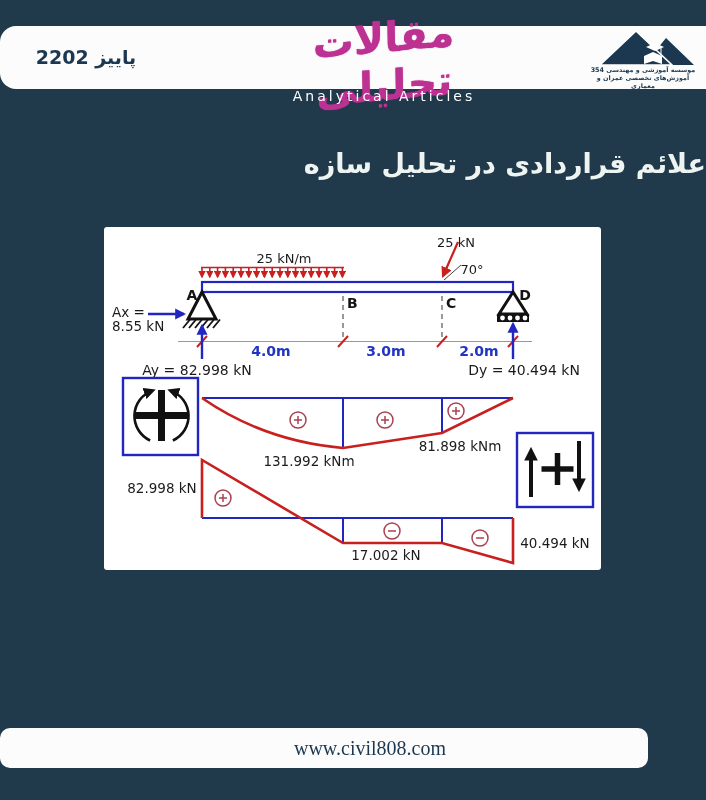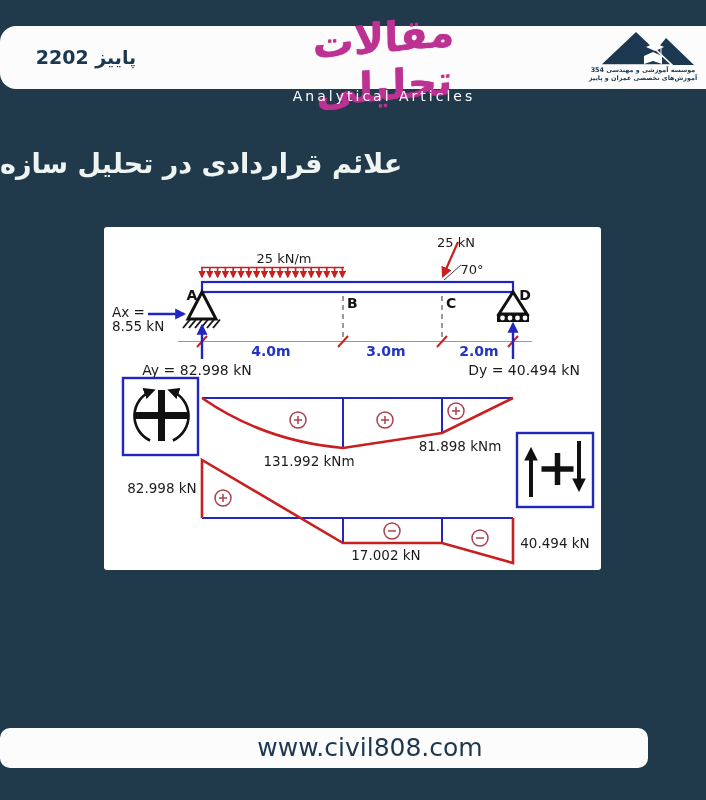--- a/index.html
+++ b/index.html
@@ -16,30 +16,30 @@
   .brand-title{position:absolute;left:0;top:8px;width:100%;direction:rtl;color:#bc3191;
                font-size:41px;font-weight:bold;transform:rotate(-5deg) skewX(-4deg);
                text-shadow:0 0 1px #bc3191;}
   .brand-sub{position:absolute;left:0;top:82px;width:100%;color:#fff;font-size:14px;
              letter-spacing:3px;white-space:nowrap;}
   .org-logo{left:598px;top:29px;}
   .org-text{left:584px;top:66px;width:118px;direction:rtl;text-align:center;color:#1c3850;
             font-size:6.4px;line-height:8px;font-weight:bold;}
 
   
-  .page-title{left:0;top:148px;width:706px;text-align:left;direction:rtl;
+  .page-title{left:0;top:148px;width:706px;text-align:right;direction:rtl;
               color:#edf4f1;font-size:27px;font-weight:bold;}
 
   
   .panel{left:104px;top:227px;width:497px;height:343px;background:#ffffff;border-radius:3px;}
 
   
   .footer-bar{left:0;top:728px;width:648px;height:40px;background:#fcfcfc;border-radius:10px;}
   .footer-url{left:0;top:728px;width:648px;height:40px;line-height:40px;text-align:center;
-              padding-left:92px;box-sizing:border-box;color:#1c3850;font-size:25px;}
+              padding-left:92px;box-sizing:border-box;color:#1c3850;font-size:20px;font-family:Liberation Serif, serif;}
 
   svg text{font-family:"DejaVu Sans","Liberation Sans",sans-serif;}
 </style>
 </head>
 <body>
 
 <div class="page">
 
   <div class="abs header-bar"></div>
   <div class="abs season">پاییز 2202</div>
@@ -52,21 +52,21 @@
   <svg class="abs org-logo" width="98" height="37" viewBox="0 0 98 37">
     <polygon points="46,36 68,9 96,36" fill="#1c3850"></polygon>
     <polygon points="2,36 38,2 74,36" fill="#1c3850" stroke="#ffffff" stroke-width="1.6"></polygon>
     <polygon points="46,27 55,23 55,32 46,35" fill="#ffffff"></polygon>
     <polygon points="64,27 55,23 55,32 64,35" fill="#ffffff"></polygon>
     <polygon points="48,18 57,14 66,18 57,22" fill="#ffffff"></polygon>
     <line x1="63" y1="19" x2="63" y2="25" stroke="#ffffff" stroke-width="1"></line>
   </svg>
   <div class="abs org-text">
     <div>موسسه آموزشی و مهندسی 354</div>
-    <div>آموزش‌های تخصصی عمران و پاییز</div>
+    <div>آموزش‌های تخصصی عمران و معماری</div>
   </div>
 
   <div class="abs page-title">علائم قراردادی در تحلیل سازه</div>
 
   <div class="abs panel">
     <svg width="497" height="343" viewBox="0 0 497 343">
       <defs>
         <marker id="mRedS" viewBox="0 0 10 10" refX="8" refY="5" markerWidth="4.6" markerHeight="4.6" orient="auto-start-reverse">
           <path d="M0,0 L10,5 L0,10 Z" fill="#c81f1f"></path>
         </marker>

